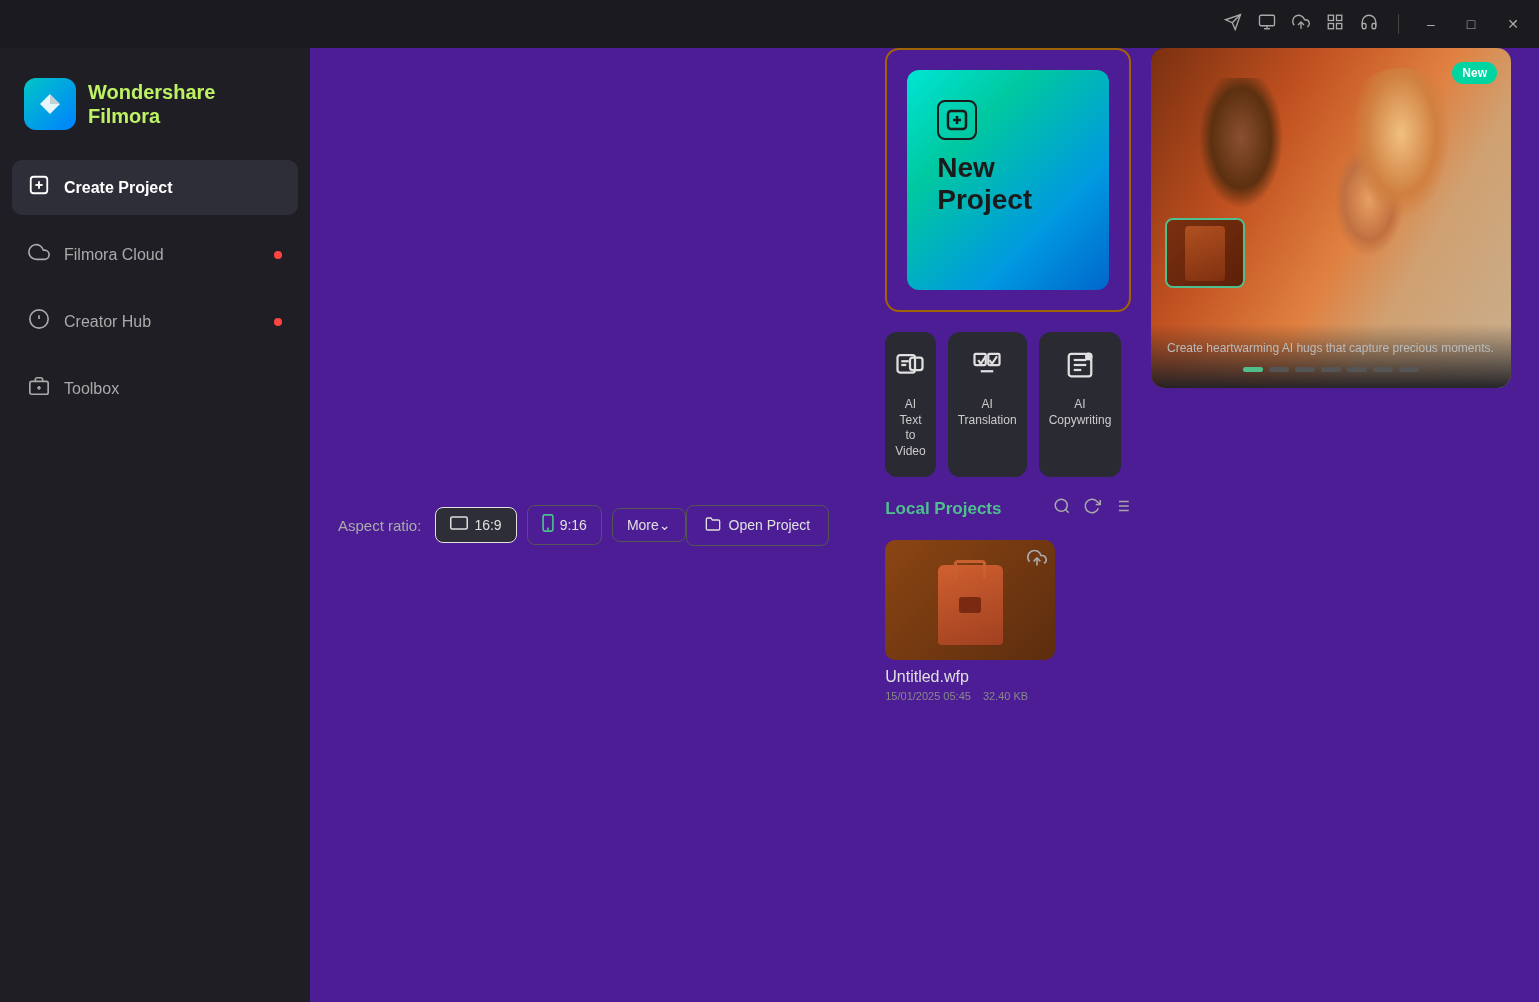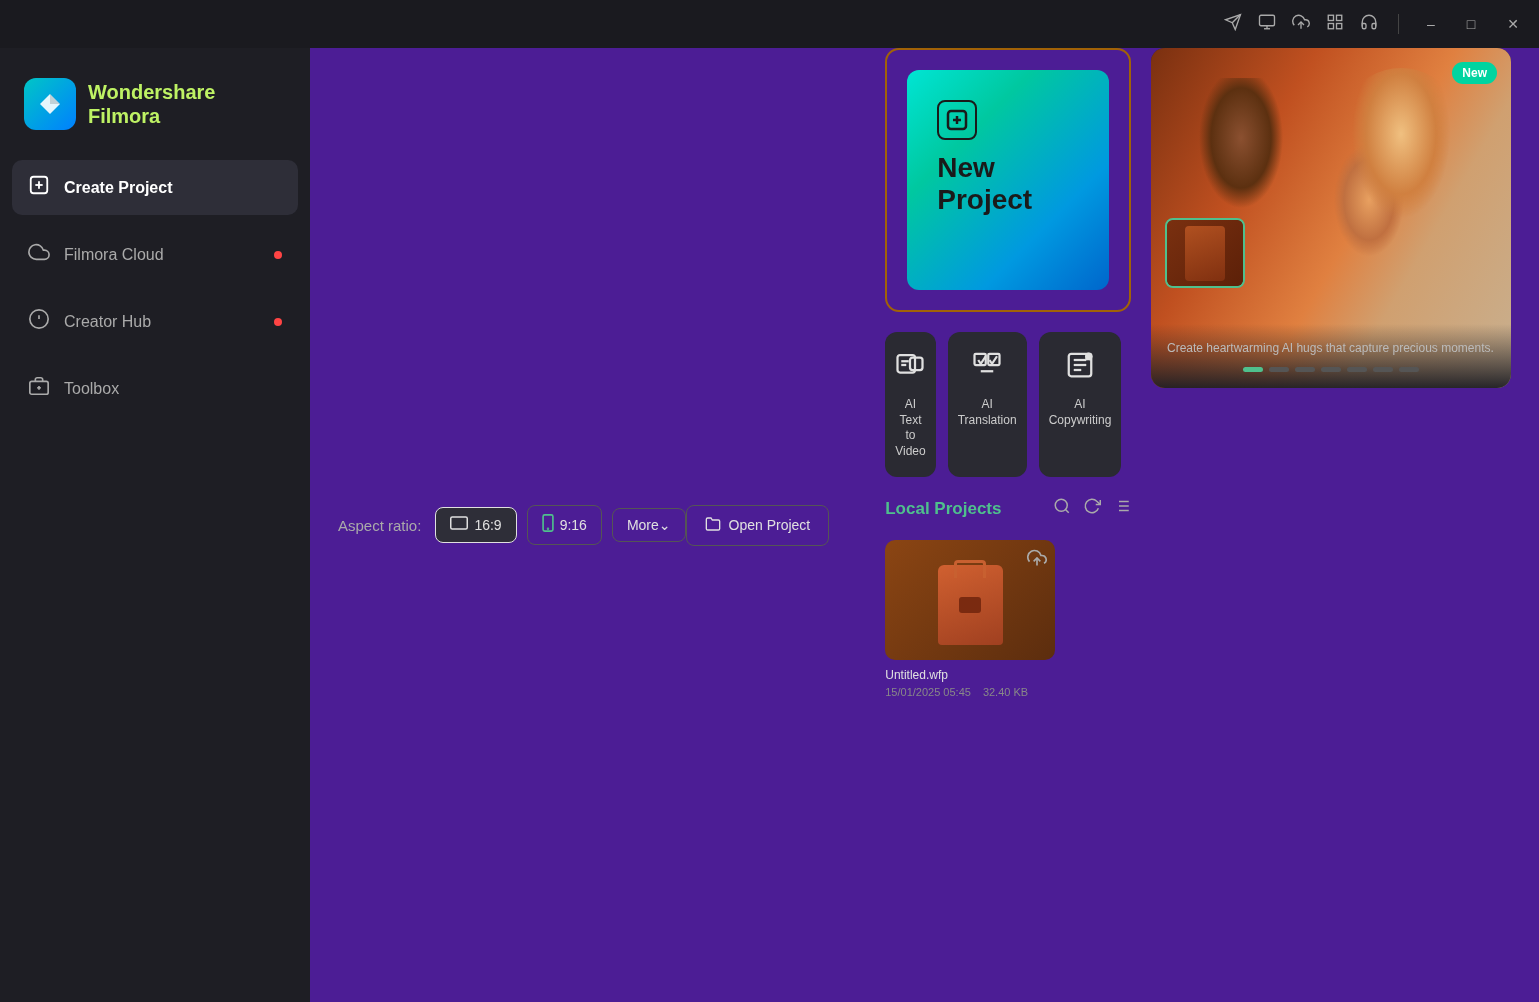--- a/index.html
+++ b/index.html
@@ -355,21 +355,21 @@
       position: absolute;
       top: 8px;
       right: 8px;
       font-size: 18px;
       color: #aaa;
     }
     .project-info {
       margin-top: 8px;
     }
     .project-name {
-      font-size: 12px;
+      font-size: 16px;
       color: #e0e0e0;
       margin-bottom: 4px;
     }
     .project-meta {
       font-size: 11px;
       color: #888;
       display: flex;
       gap: 12px;
     }
 

